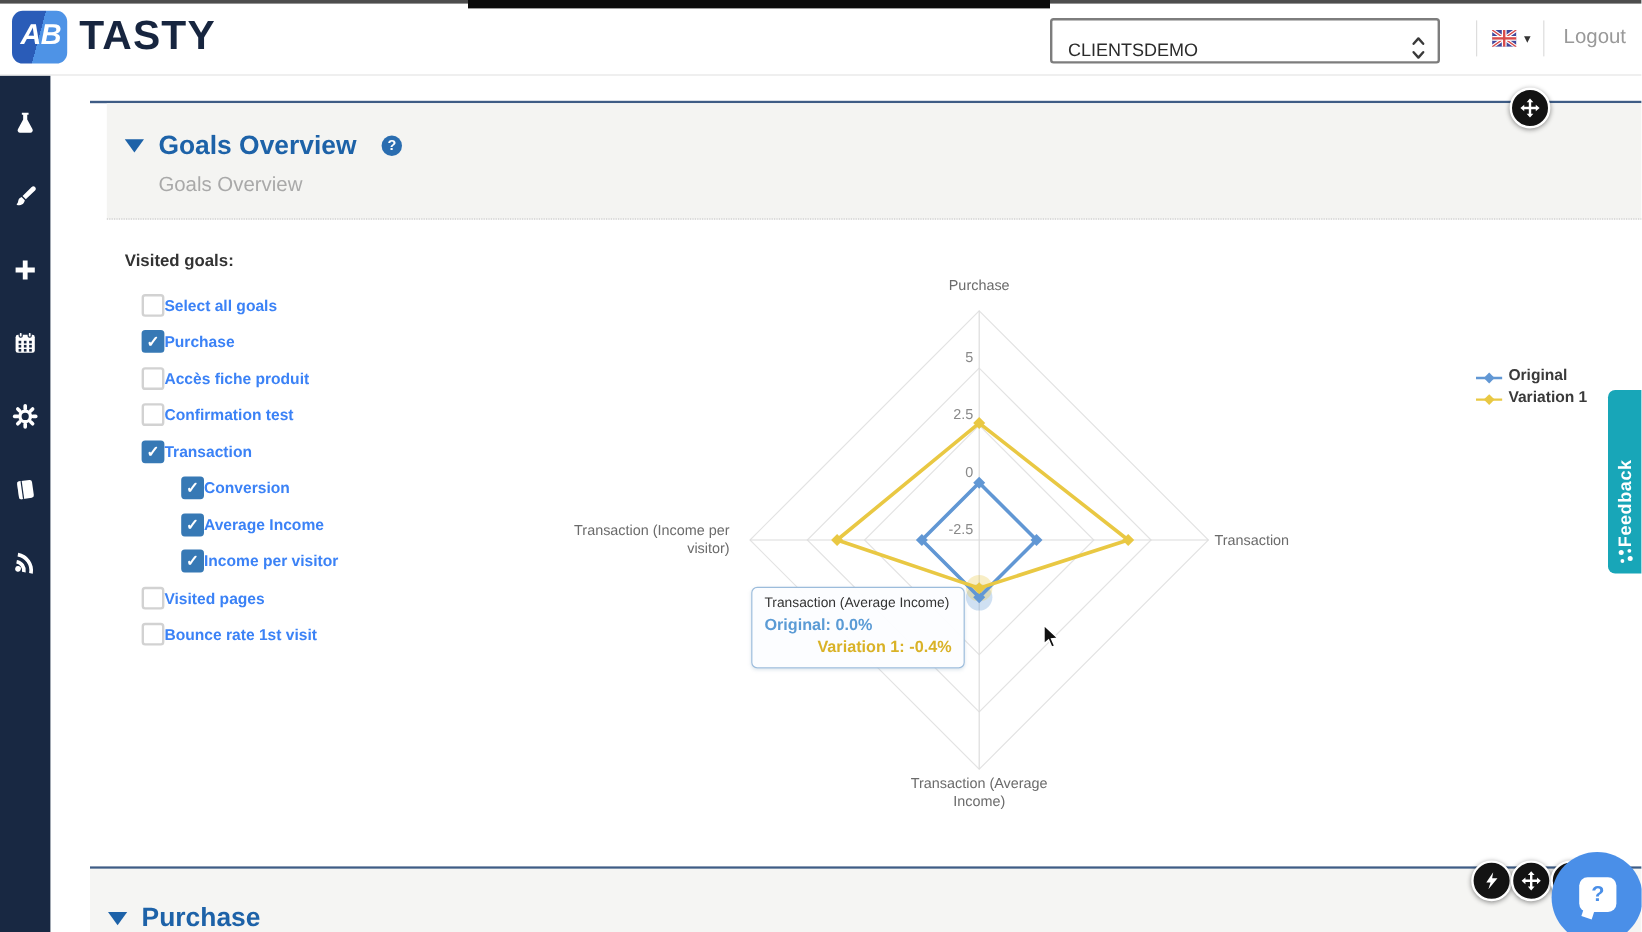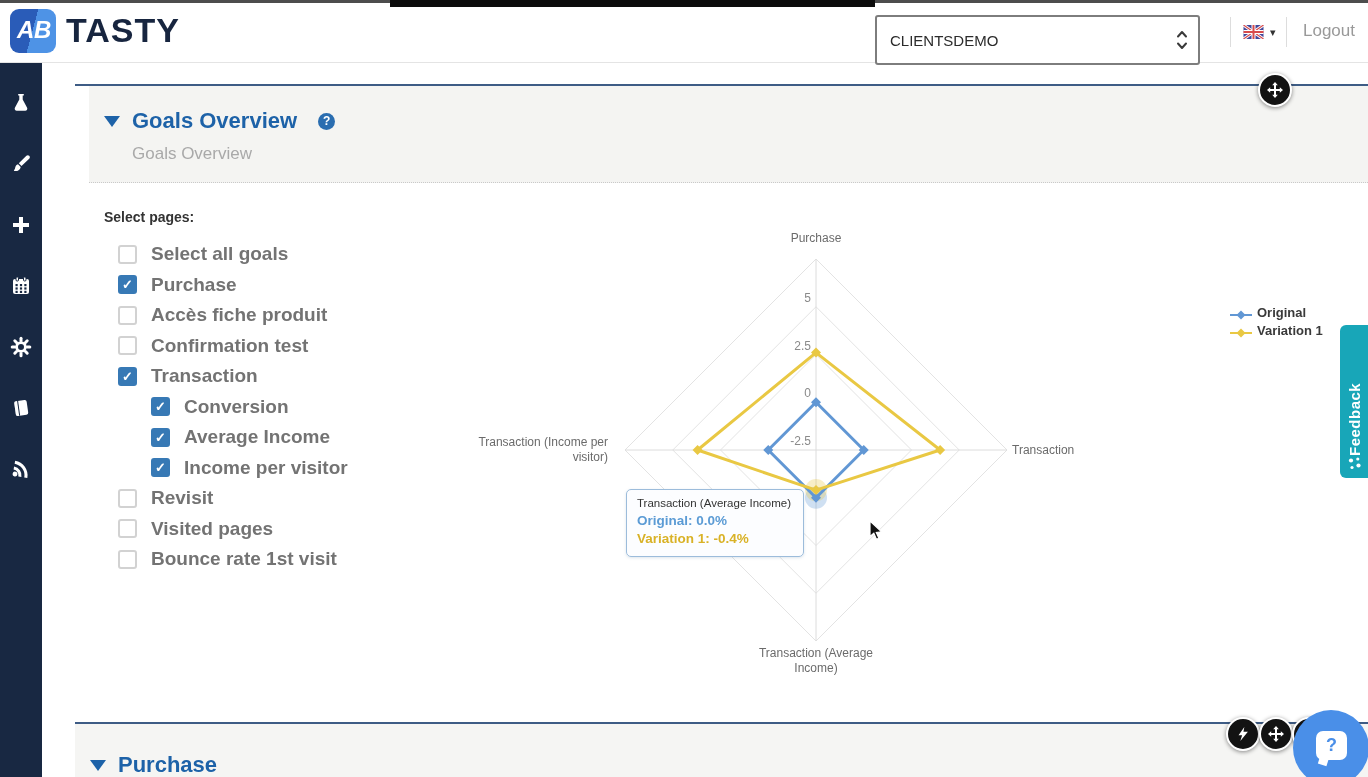--- a/index.html
+++ b/index.html
@@ -11,22 +11,22 @@
   .strip-thin{position:absolute;left:0;top:0;width:100%;height:3px;background:#4d4d4d;z-index:10;}
   .strip-thick{position:absolute;left:390px;top:0;width:485px;height:7px;background:#0b0b0b;z-index:11;}
 
   
   .top-header{position:absolute;left:0;top:0;right:0;height:62px;background:#fff;border-bottom:1px solid #e4e4e4;z-index:5;}
   .logo{position:absolute;left:10px;top:9px;width:46px;height:44px;border-radius:9px;
         background:linear-gradient(105deg,#2a5cb8 49%,#4e93e6 49%);}
   .logo span{position:absolute;top:7px;font-style:italic;font-weight:bold;font-size:24px;color:#fff;}
   .logo .la{left:7px;} .logo .lb{left:24px;}
   .brand{position:absolute;left:66px;top:11px;font-size:34px;font-weight:bold;color:#17253f;letter-spacing:1px;text-align:center;}
-  .account-select{position:absolute;left:875px;top:15px;width:325px;height:50px;border:2px solid #7d7d7d;
-        border-radius:3px;background:#fff;display:flex;align-items:center;box-sizing:border-box;}
+  .account-select{position:absolute;left:875px;top:15px;width:325px;height:38px;border:2px solid #7d7d7d;
+        border-radius:3px;background:#fff;display:flex;align-items:flex-end;box-sizing:border-box;}
   .account-select .val{margin-left:13px;font-size:15px;color:#2b2b2b;flex:1;}
   .account-select svg{margin-right:10px;}
   .hdr-divider{position:absolute;top:17px;width:1px;height:30px;background:#ddd;}
   .flag-btn{position:absolute;left:1243px;top:25px;display:flex;align-items:center;cursor:pointer;}
   .flag-caret{margin-left:6px;color:#333;font-size:11px;}
   .logout{position:absolute;left:1303px;top:21px;font-size:17px;color:#999;}
 
   
   .sidebar{position:absolute;left:0;top:62px;width:42px;bottom:0;background:#182842;z-index:4;
            display:flex;flex-direction:column;align-items:center;padding-top:30px;box-sizing:border-box;}
@@ -42,21 +42,21 @@
   .goals-title-row{position:absolute;left:15px;top:22px;display:flex;align-items:center;gap:12px;}
   .goals-subtitle{position:absolute;left:43px;top:58px;font-size:17px;color:#a9a9a9;}
 
   .select-goals-label{position:absolute;left:104px;top:209px;font-size:14px;color:#333;font-weight:600;}
   .goals-list{position:absolute;left:118px;top:239px;}
   .goal-row{display:flex;align-items:center;height:30.5px;cursor:pointer;}
   .goal-row.indent{margin-left:33px;}
   .cb{width:19px;height:19px;border-radius:3px;border:2px solid #d2d2d2;background:#fff;box-sizing:border-box;
       font-size:13px;line-height:15px;text-align:center;color:#fff;font-weight:bold;flex:0 0 auto;}
   .cb.checked{background:#3779b5;border-color:#3779b5;}
-  .goal-label{margin-left:14px;font-size:19px;font-weight:600;color:#737373;}
+  .goal-label{margin-left:0;font-size:13px;font-weight:600;color:#3b82f6;}
 
   
   .chart-svg{position:absolute;left:470px;top:225px;}
   .axis-label{position:absolute;font-size:12px;color:#6b6b6b;line-height:15px;}
   .axis-top{left:766px;top:231px;width:100px;text-align:center;}
   .axis-right{left:1012px;top:443px;}
   .axis-bottom{left:741px;top:646px;width:150px;text-align:center;}
   .axis-left{left:442px;top:435px;width:166px;text-align:right;}
   .chart-legend{position:absolute;left:1230px;top:302px;}
   .legend-row{display:flex;align-items:flex-end;height:18px;cursor:pointer;}
@@ -192,21 +192,21 @@
   </div>
   <div class="goals-subtitle">Goals Overview</div>
 </div>
 
 <div class="ann" style="left:1258px;top:73px;">
   <svg width="18" height="18" viewBox="0 0 18 18">
     <path d="M9 1l2.8 3.2H10v3.8h3.8V6.2L17 9l-3.2 2.8V10H10v3.8h1.8L9 17l-2.8-3.2H8V10H4.2v1.8L1 9l3.2-2.8v1.8H8V4.2H6.2z" fill="#fff"></path>
   </svg>
 </div>
 
-<div class="select-goals-label">Select pages:</div>
+<div class="select-goals-label">Visited goals:</div>
 <div class="goals-list">
     <div class="goal-row">
       <span class="cb"></span>
       <span class="goal-label">Select all goals</span>
     </div>
     <div class="goal-row">
       <span class="cb checked">✓</span>
       <span class="goal-label">Purchase</span>
     </div>
     <div class="goal-row">
@@ -225,24 +225,20 @@
       <span class="cb checked">✓</span>
       <span class="goal-label">Conversion</span>
     </div>
     <div class="goal-row indent">
       <span class="cb checked">✓</span>
       <span class="goal-label">Average Income</span>
     </div>
     <div class="goal-row indent">
       <span class="cb checked">✓</span>
       <span class="goal-label">Income per visitor</span>
-    </div>
-    <div class="goal-row">
-      <span class="cb"></span>
-      <span class="goal-label">Revisit</span>
     </div>
     <div class="goal-row">
       <span class="cb"></span>
       <span class="goal-label">Visited pages</span>
     </div>
     <div class="goal-row">
       <span class="cb"></span>
       <span class="goal-label">Bounce rate 1st visit</span>
     </div>
   </div>
@@ -292,21 +288,21 @@
       </svg>
       <span class="legend-label">Variation 1</span>
     </div>
   </div>
 
 <div class="tooltip">
   <div class="tt-title">Transaction (Average Income)</div>
   <div class="tt-row" style="color: rgb(91, 155, 213);">
     <span>Original:</span> <span>0.0%</span>
   </div>
-  <div class="tt-row" style="color: rgb(217, 178, 39);">
+  <div class="tt-row" style="color: rgb(217, 178, 39); text-align: right;">
     <span>Variation 1:</span> <span>-0.4%</span>
   </div>
 </div>
 
 <svg class="cursor" width="16" height="22" viewBox="0 0 16 22">
   <path d="M1 1v15.5l3.8-3.2 2.6 6 2.5-1.1-2.6-5.8 5.3-.6z" fill="#111" stroke="#fff" stroke-width="1.2"></path>
 </svg>
 
 <div class="feedback-tab">
   <span class="feedback-text">Feedback</span>

